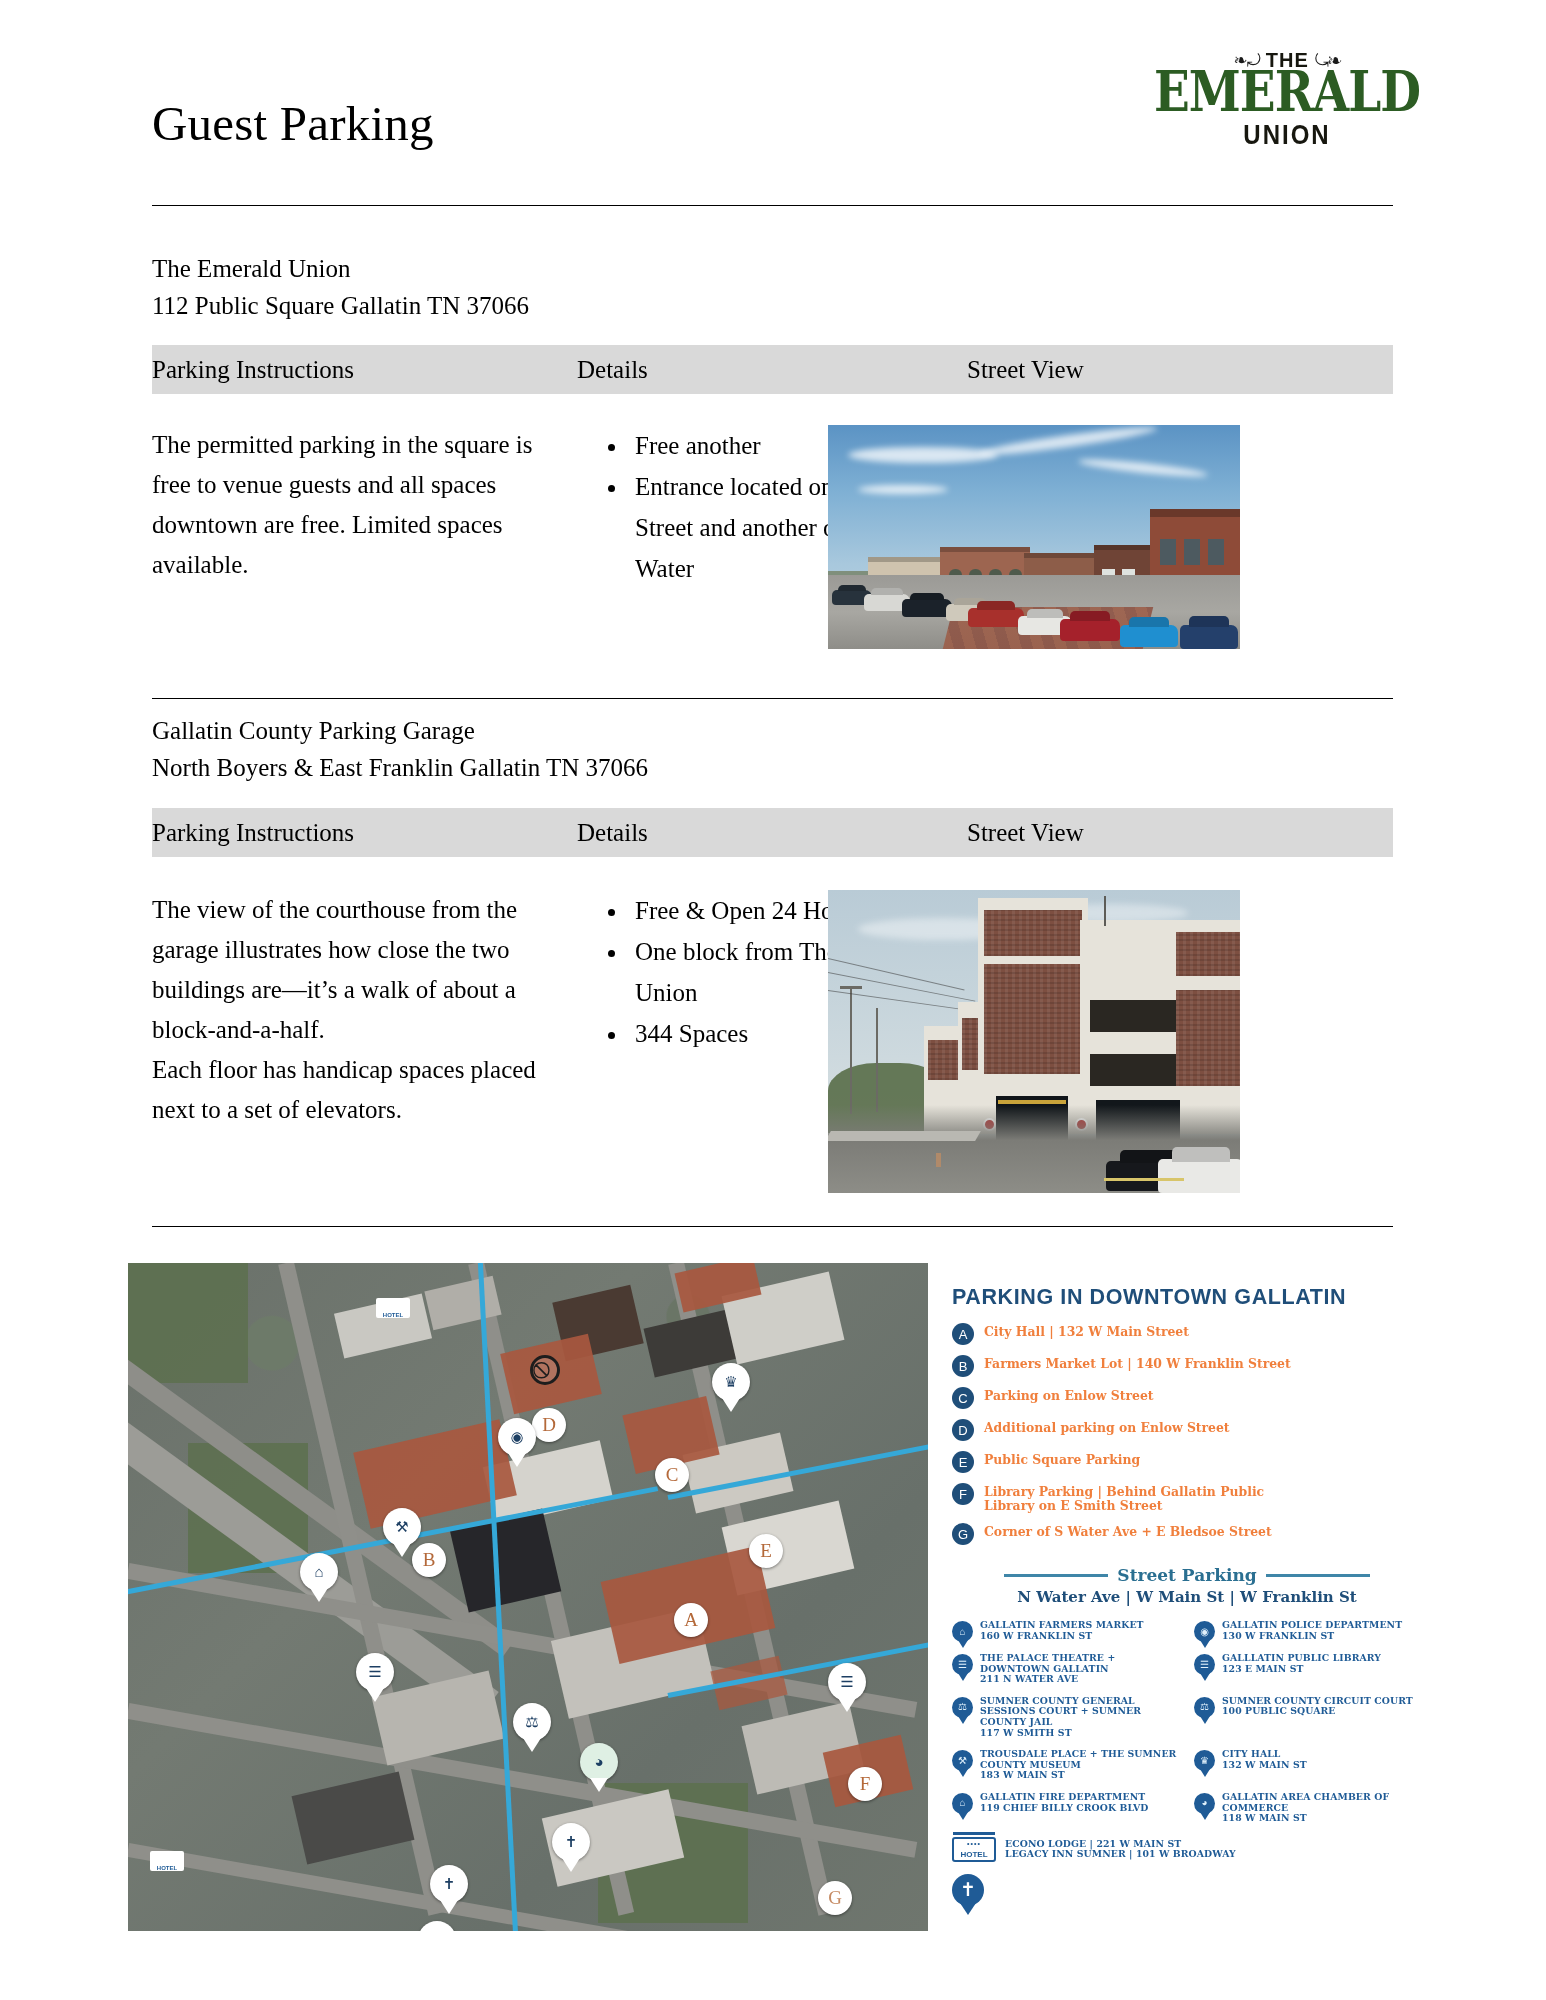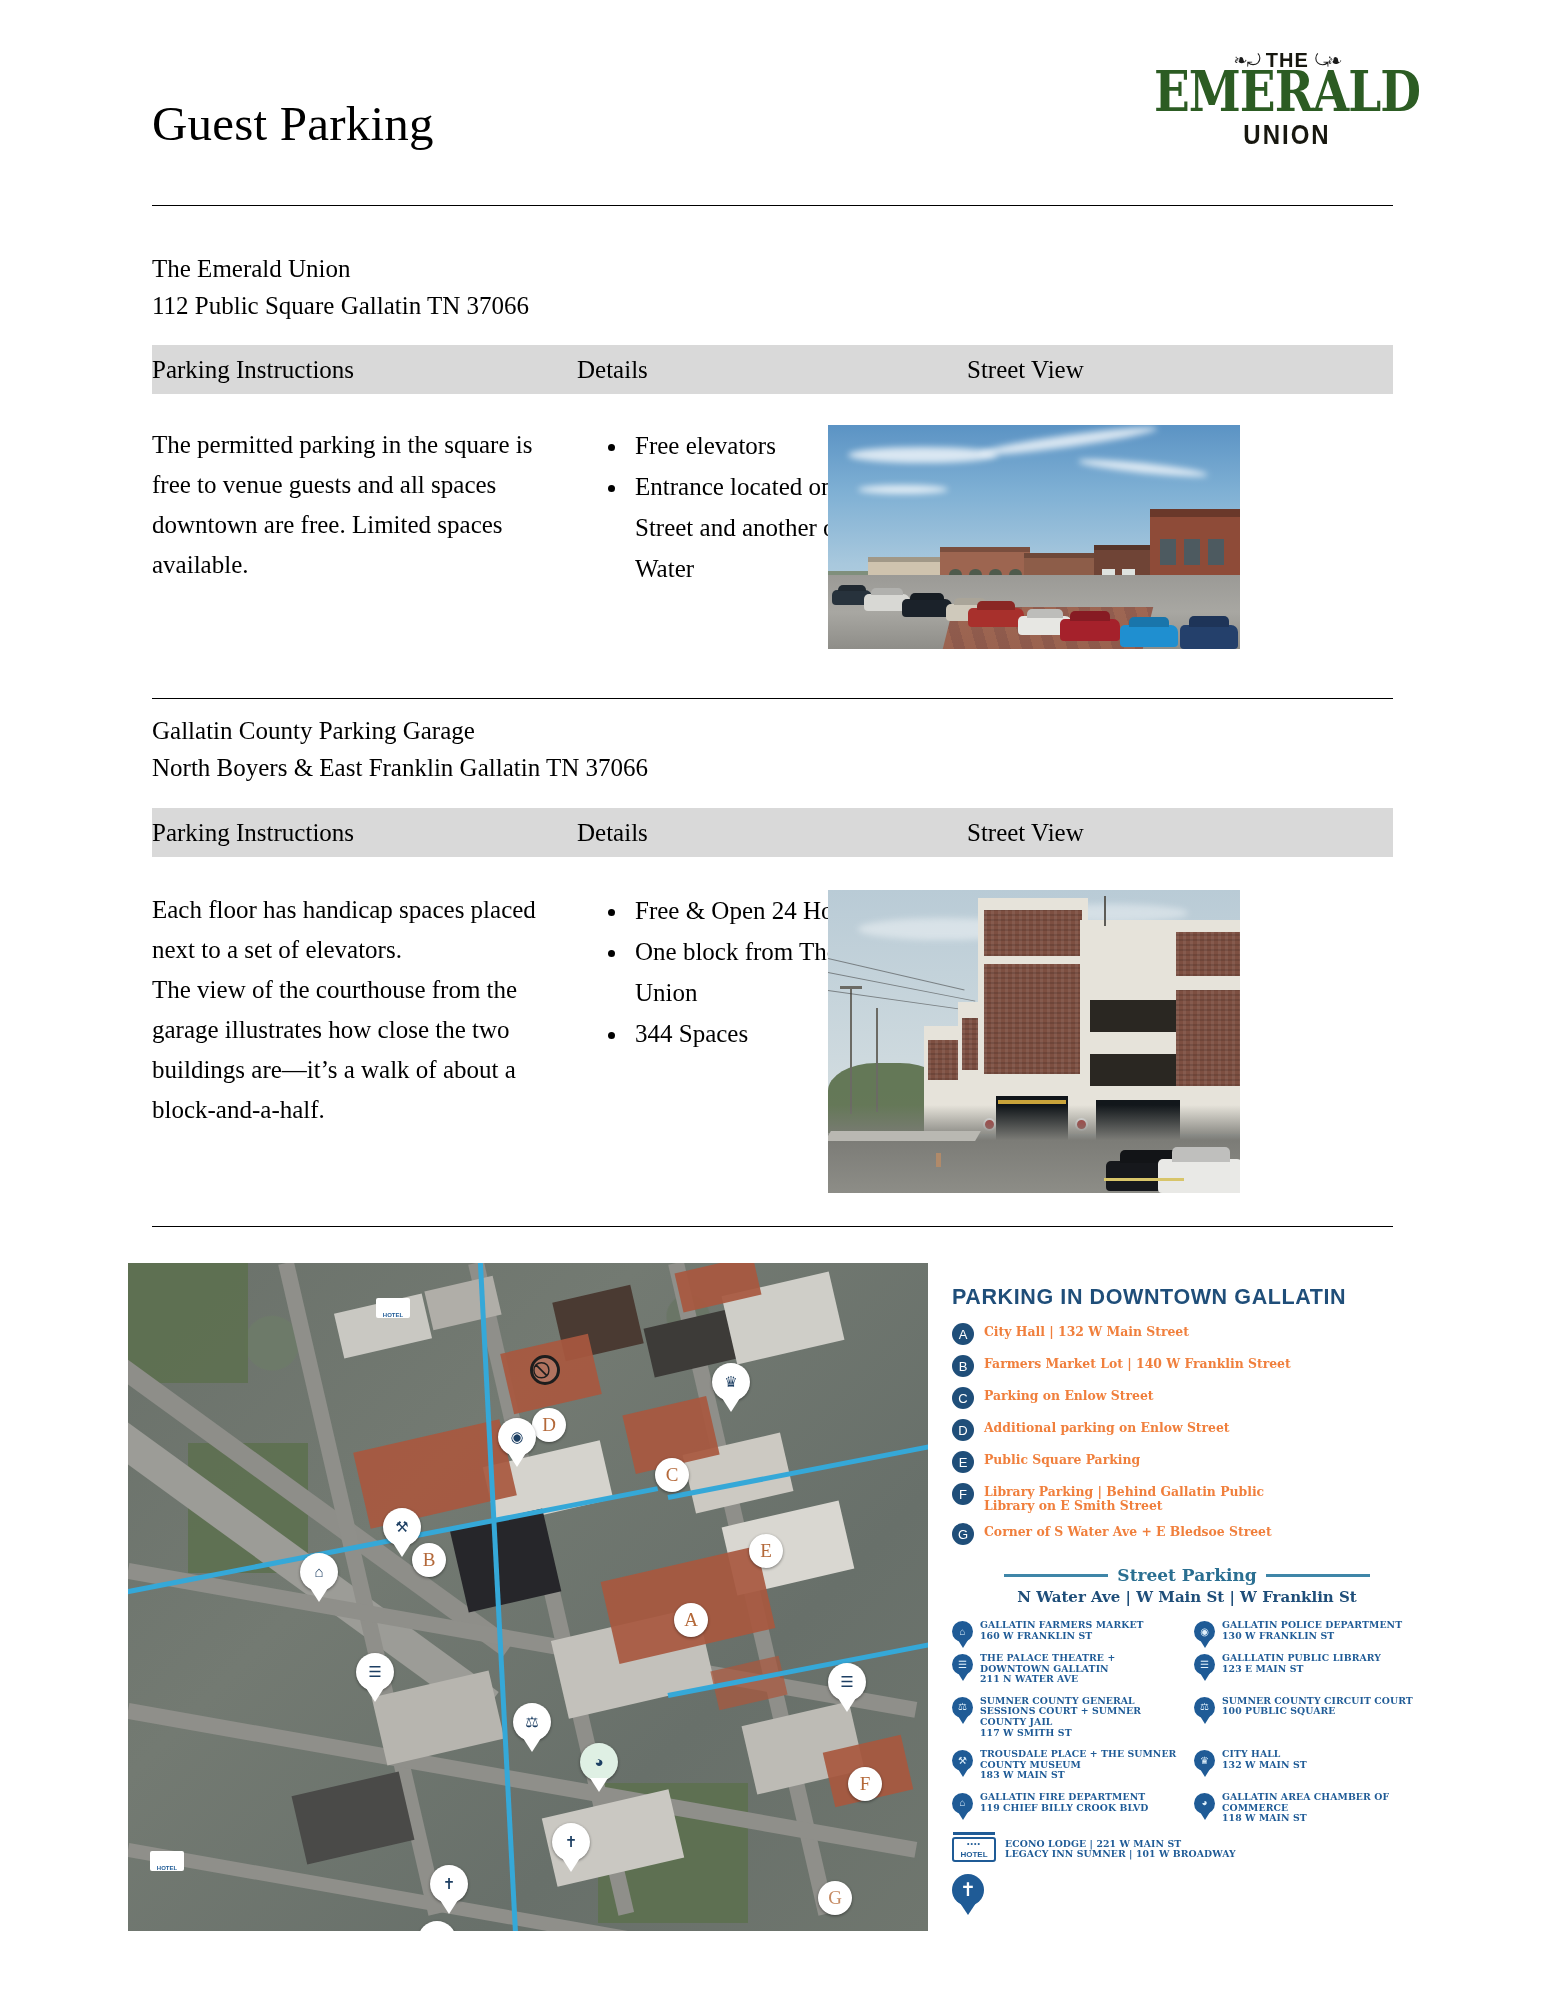--- a/index.html
+++ b/index.html
@@ -277,21 +277,21 @@
   <div class="tbl-head" style="top:345px">
     <div class="th c1">Parking Instructions</div>
     <div class="th c2">Details</div>
     <div class="th c3">Street View</div>
   </div>
 
   <div class="tbl-body" style="top:425px; height:230px">
     <div class="cell-text">The permitted parking in the square is free to venue guests and all spaces downtown are free. Limited spaces available.</div>
     <div class="cell-bullets">
       <ul>
-        <li>Free elevators</li>
+        <li>Free another</li>
         <li>Entrance located on Main Street and another on South Water</li>
       </ul>
     </div>
   </div>
 
   <div class="photo photo-1">
     <div class="sky1"></div>
     <div class="cloud" style="left:20px;top:22px;width:150px;height:16px;"></div>
     <div class="cloud" style="left:150px;top:10px;width:180px;height:12px;transform:rotate(-8deg);"></div>
     <div class="cloud" style="left:250px;top:38px;width:130px;height:10px;transform:rotate(6deg);"></div>
@@ -360,22 +360,22 @@
   <div class="venue-addr" style="top:749px">North Boyers &amp; East Franklin Gallatin TN 37066</div>
 
   <div class="tbl-head" style="top:808px">
     <div class="th c1">Parking Instructions</div>
     <div class="th c2">Details</div>
     <div class="th c3">Street View</div>
   </div>
 
   <div class="tbl-body" style="top:890px; height:300px">
     <div class="cell-text">
+      <div>The view of the courthouse from the garage illustrates how close the two buildings are—it’s a walk of about a block-and-a-half.</div>
       <div>Each floor has handicap spaces placed next to a set of elevators.</div>
-      <div>The view of the courthouse from the garage illustrates how close the two buildings are—it’s a walk of about a block-and-a-half.</div>
     </div>
     <div class="cell-bullets">
       <ul>
         <li>Free &amp; Open 24 Hours</li>
         <li>One block from The Emerald Union</li>
         <li>344 Spaces</li>
       </ul>
     </div>
   </div>
 

